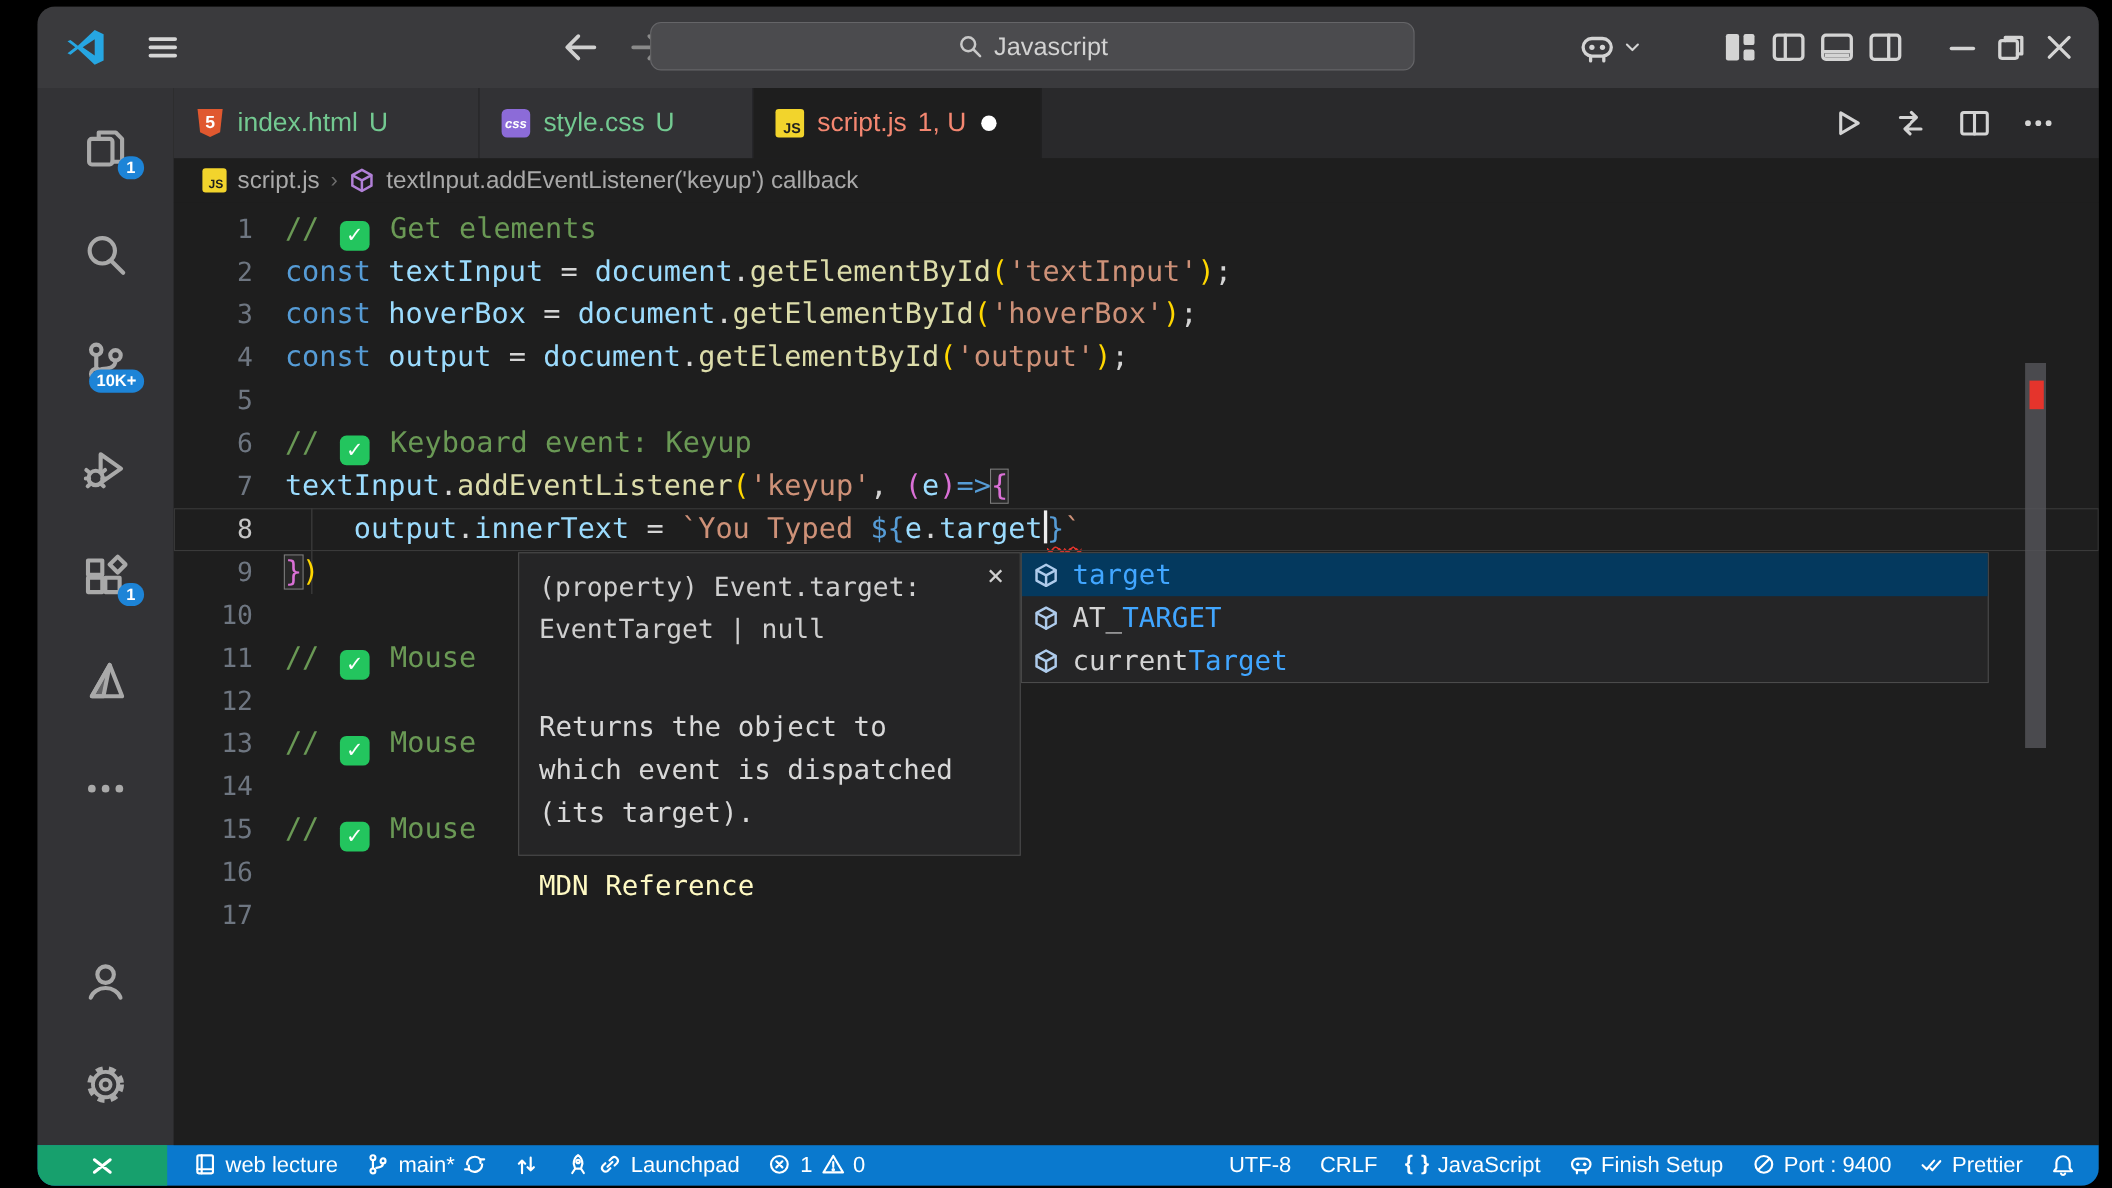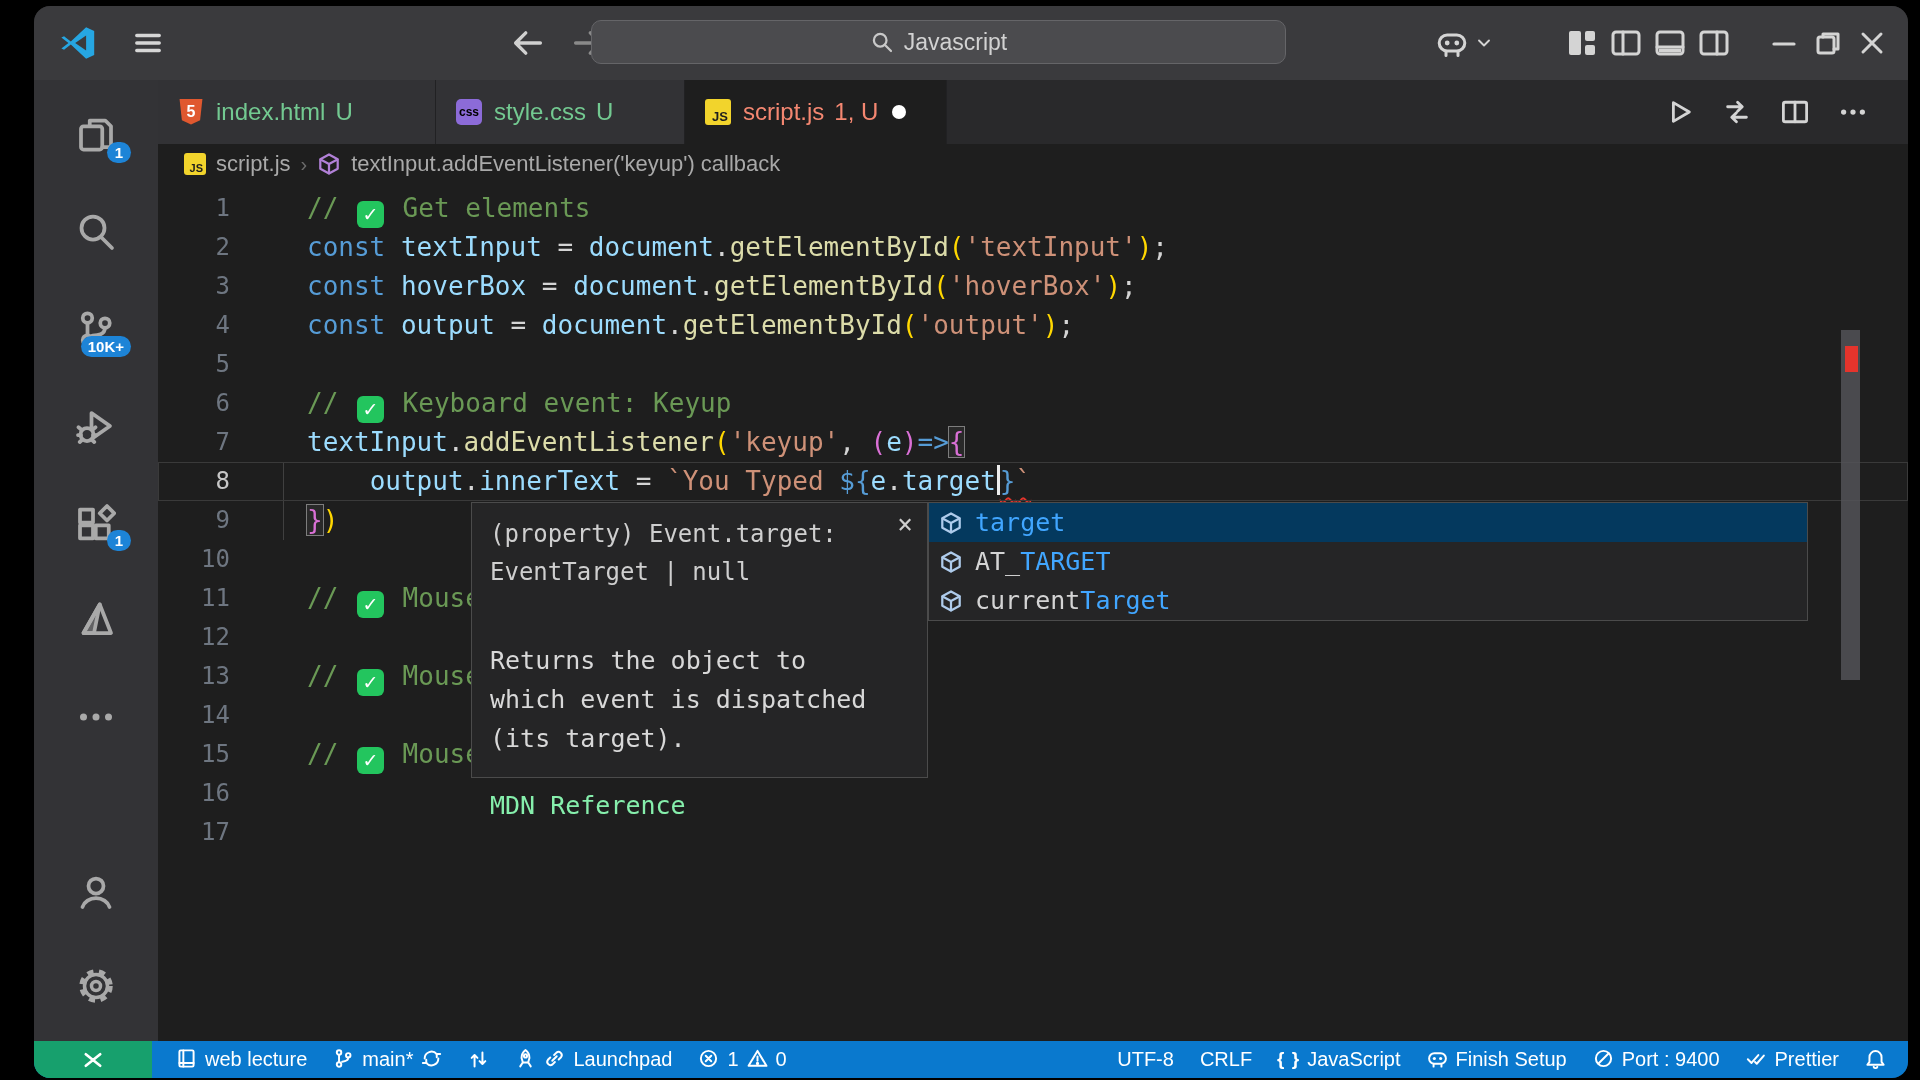--- a/index.html
+++ b/index.html
@@ -38,58 +38,58 @@
   .tab.active{background:#1e1e1e;}
   .tab .fico{margin-right:12px;}
   .lbl-green{color:#73C991}.lbl-red{color:#F48771}
   .tab-suffix{margin-left:10px;}
   .dirty-dot{width:14px;height:14px;border-radius:50%;background:#fff;margin-left:14px;}
   .tab-actions{margin-left:auto;display:flex;align-items:center;gap:28px;padding-right:40px;color:#d4d4d4;}
   .tab-actions .ic{width:30px;height:30px;}
   
   .fico{width:26px;height:26px;display:flex;align-items:center;justify-content:center;flex:none;}
   .fico-html{background:#e0582f;clip-path:polygon(6% 0,94% 0,85% 82%,50% 98%,15% 82%);color:#fff;font-size:16px;font-weight:bold;}
-  .fico-css{background:#8c6bd8;border-radius:5px;color:#000000;font-size:12px;font-weight:bold;}
+  .fico-css{background:#8c6bd8;border-radius:5px;color:#ffffff;font-size:12px;font-weight:bold;font-style:italic;}
   .fico-js{background:#F2D42C;border-radius:3px;color:#1e1e1e;font-size:13px;font-weight:bold;
     align-items:flex-end;justify-content:flex-end;}
   .fico-js span{margin:0 3px 1px 0;}
   .fico-sm{width:22px;height:22px;font-size:11px;}
   
   .breadcrumb{height:40px;background:#1e1e1e;display:flex;align-items:center;gap:10px;padding-left:26px;
     font-size:22px;color:#a9a9a9;flex:none;}
   .bc-sep{color:#6d6d6d;font-size:20px;}
   .bc-cube{width:24px;height:24px;color:#B180D7;}
   
   .editorbody{flex:1;position:relative;overflow:hidden;background:#1e1e1e;
     font-family:"DejaVu Sans Mono",monospace;font-size:26px;line-height:39px;}
   .code{position:absolute;left:0;right:0;top:5px;}
   .row{height:39px;display:flex;white-space:pre;}
   .row.current{outline:1px solid #3a3a3a;outline-offset:-1px;}
   .gutter{width:72px;text-align:right;color:#6e7681;flex:none;font-size:24px;}
   .row.current .gutter{color:#c6c6c6;}
-  .codetext{margin-left:77px;}
+  .codetext{margin-left:29px;}
   .tk-c{color:#6A9955}.tk-k{color:#569CD6}.tk-v{color:#9CDCFE}.tk-f{color:#DCDCAA}
   .tk-s{color:#CE9178}.tk-p1{color:#FFD700}.tk-p2{color:#DA70D6}.tk-o{color:#D4D4D4}.tk-t{color:#569CD6}
   .tk-m{outline:1px solid #7d7d7d;background:rgba(120,120,120,.12);}
   .tk-e{text-decoration-line:underline;text-decoration-style:wavy;text-decoration-color:#E5342C;
     text-decoration-thickness:2px;text-underline-offset:7px;}
   .tk-chk{display:inline-block;width:27px;height:27px;background:#23C55E;border-radius:6px;color:#fff;
     text-align:center;line-height:27px;font-size:19px;vertical-align:-4px;margin:0 3px;
     font-family:"Liberation Sans",sans-serif;}
   .tk-cur{display:inline-block;width:3px;height:30px;background:#EDEDED;vertical-align:-5px;margin-left:1px;}
   .indent-guide{position:absolute;left:125px;top:278px;width:1px;height:78px;background:#404040;}
   .scroll-thumb{position:absolute;right:48px;top:146px;width:19px;height:350px;background:#55555a;opacity:.8;}
   .overview-err{position:absolute;right:50px;top:162px;width:13px;height:26px;background:#E5342C;}
   
   .docpanel{position:absolute;left:313px;top:318px;width:457px;height:276px;background:#252526;
     border:1px solid #4b4b4b;box-sizing:border-box;padding:12px 18px;z-index:5;}
   .doc-sig{font-family:"DejaVu Sans Mono",monospace;font-size:24px;line-height:38px;color:#cfcfcf;white-space:pre;}
   .doc-close{position:absolute;top:8px;right:14px;font-size:26px;color:#cfcfcf;line-height:26px;}
   .doc-body{font-size:25px;line-height:39px;margin-top:50px;color:#d8d8d8;width:385px;}
-  .doc-link{margin-top:28px;color:#86efac;font-size:25px;}
+  .doc-link{margin-top:28px;color:#fef9c3;font-size:25px;}
   
   .suggest{position:absolute;left:770px;top:318px;width:880px;background:#252526;border:1px solid #4b4b4b;
     box-sizing:border-box;z-index:6;}
   .sg-row{height:39px;display:flex;align-items:center;gap:12px;padding-left:10px;font-size:25px;
     color:#d4d4d4;font-family:"DejaVu Sans Mono",monospace;}
   .sg-row.selected{background:#04395E;}
   .sg-icon{width:24px;height:24px;color:#aecbeb;flex:none;}
   .sg-match{color:#41A6FF;}
   
   .statusbar{height:37px;background:#0a79ce;display:flex;align-items:stretch;color:#fff;font-size:20px;flex:none;}

